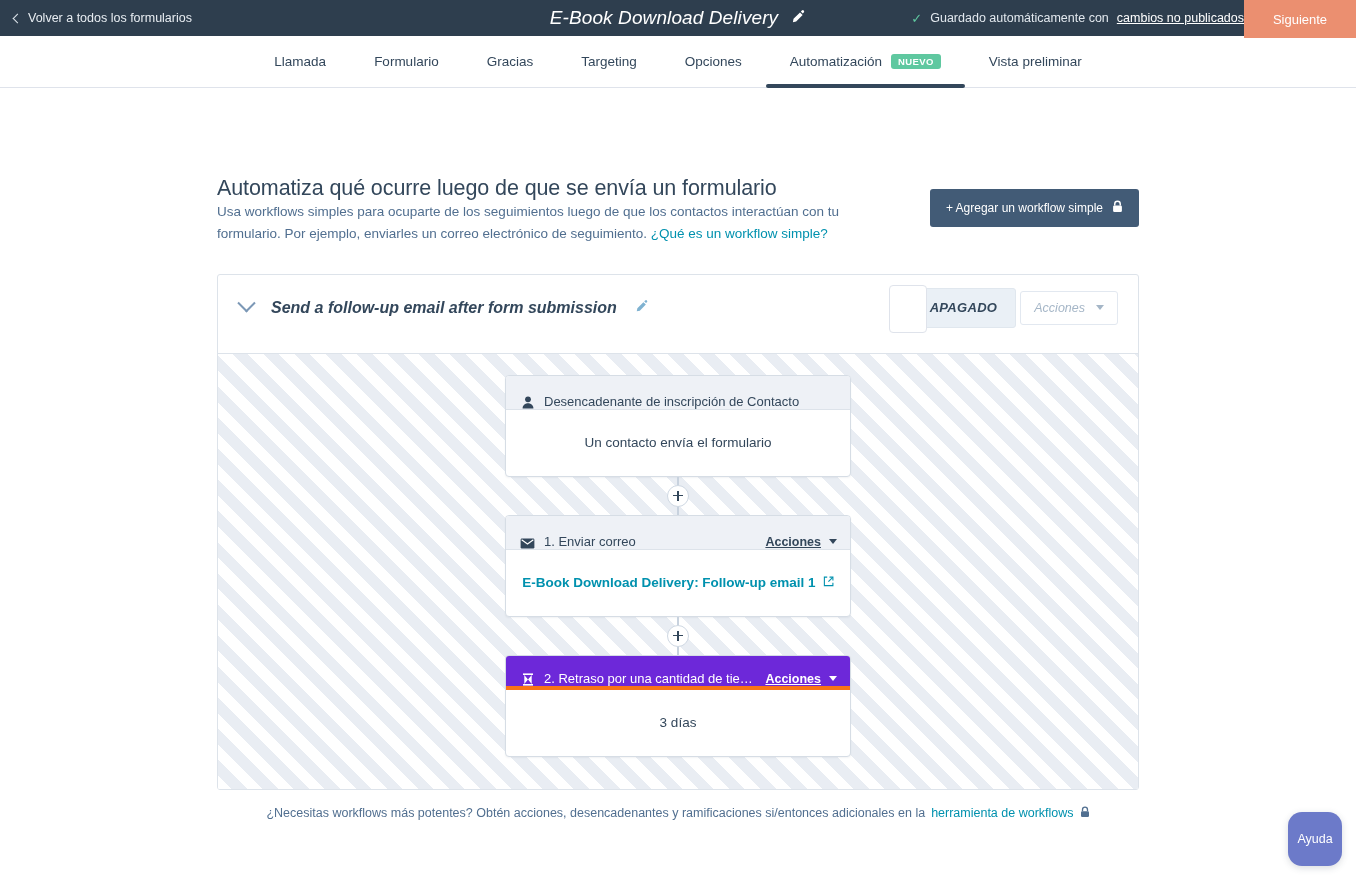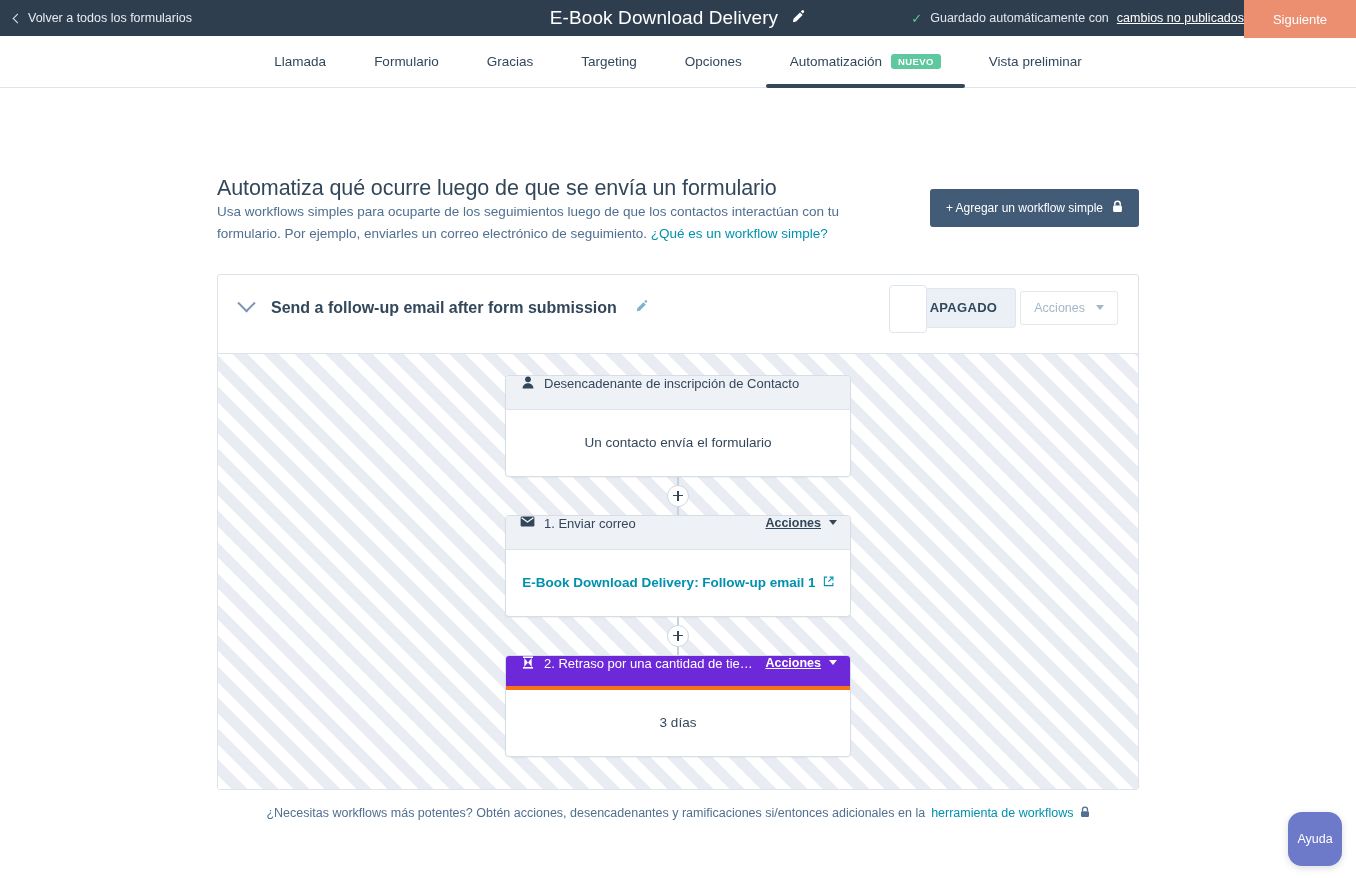--- a/index.html
+++ b/index.html
@@ -34,20 +34,21 @@
     border-bottom: 1.6px solid #dfe6ec;
     transform: rotate(45deg);
     margin-top: 0px;
   }
   .doc-title-wrap {
     position: absolute;
     left: 0; right: 0;
     display: flex; align-items: center; justify-content: center;
     gap: 13px;
     pointer-events: none;
+    font-style: italic;
   }
   .doc-title {
     font-size: 19px;
     color: #ffffff;
     font-weight: 400;
     letter-spacing: .1px;
   }
   .pencil-ico { pointer-events: auto; cursor: pointer; display:block; }
   .save-area {
     position: absolute;
@@ -156,20 +157,21 @@
     border: 1px solid #dde3ea;
     border-radius: 3px;
     background: #ffffff;
     overflow: hidden;
     height: 516px;
   }
   .wf-head {
     height: 78px;
     display: flex; align-items: center;
     padding: 0 20px 12px 22px;
+    font-style: italic;
   }
   .wf-head-left { display: flex; align-items: center; gap: 18px; flex: 1; }
   .chev-down {
     width: 13px; height: 13px;
     border-right: 2px solid #7c98b6;
     border-bottom: 2px solid #7c98b6;
     transform: rotate(45deg) translate(-3px,-3px);
     cursor: pointer;
   }
   .wf-name {
@@ -247,21 +249,21 @@
 
   .node {
     width: 346px;
     background: #ffffff;
     border: 1px solid #d6dde5;
     border-radius: 4px;
     box-shadow: 0 1px 2px rgba(45,62,80,.06);
     overflow: hidden;
   }
   .node-head {
-    display: flex; align-items: flex-start;
+    display: flex; align-items: flex-end;
     height: 34px;
     padding: 0 13px;
     font-size: 13px;
     border-bottom: 1px solid #dde3ea;
   }
   .node-head.trigger {
     background: #eef1f6;
     color: #33475b;
   }
   .node-head.light {

